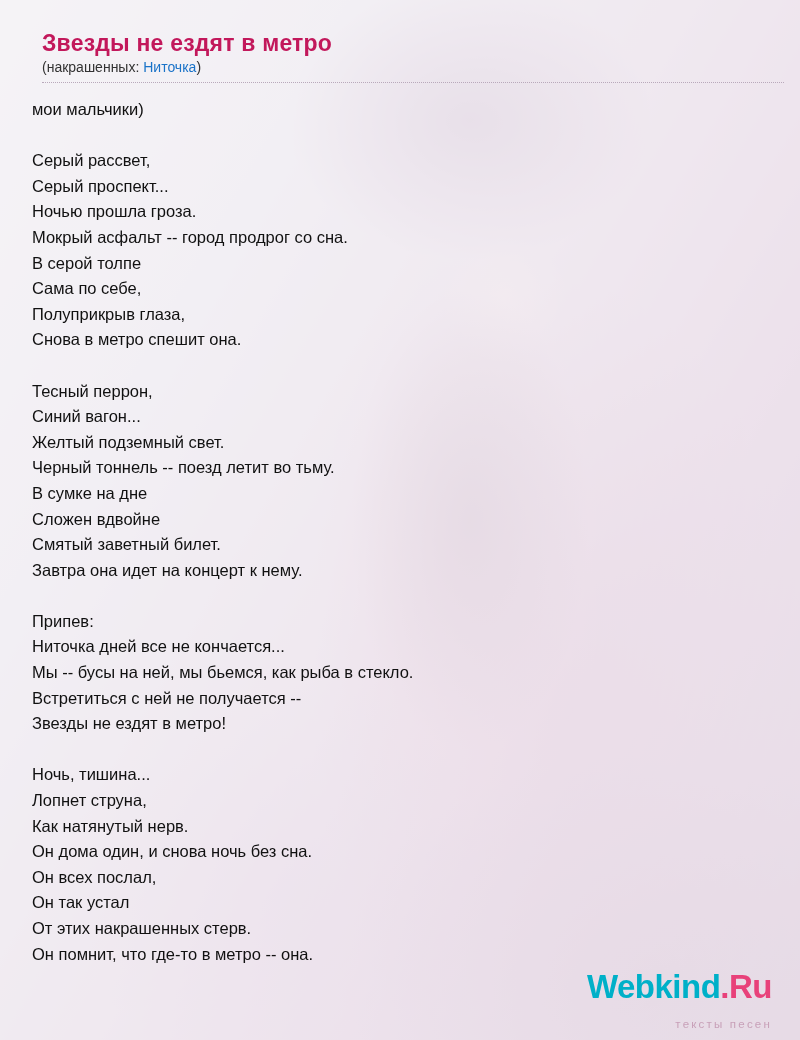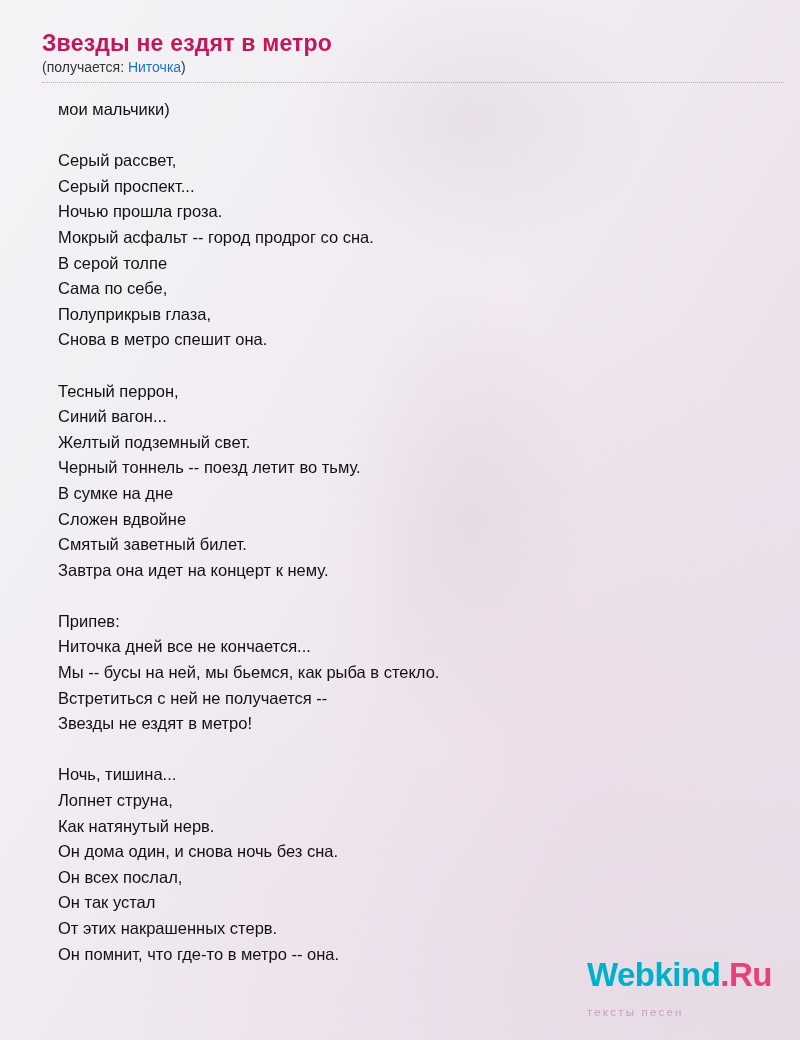--- a/index.html
+++ b/index.html
@@ -73,33 +73,34 @@
     border-bottom: 1px dotted #b9a9bb;
     width: 742px;
     box-sizing: border-box;
   }
   .subtitle a {
     color: #1a73c8;
     text-decoration: none;
   }
 
   .lyrics {
-    margin: 14px 0 0 38px;
+    margin: 14px 0 0 12px;
     font-size: 16.5px;
     line-height: 25.6px;
     color: #111;
     white-space: pre-wrap;
     font-family: "Liberation Sans", sans-serif;
   }
 
   .watermark {
     position: absolute;
     z-index: 3;
     right: 28px;
-    bottom: 22px;
+    bottom: 10px;
+    text-align: right;
     line-height: 1;
   }
   .wm-main {
     font-size: 33px;
     font-weight: bold;
     letter-spacing: -0.5px;
   }
   .wm-kind { color: #00b0c8; }
   .wm-dot { color: #e8417a; }
   .wm-ru { color: #e8417a; }
@@ -115,21 +116,21 @@
 
 <div class="page">
 
   <div class="bg-photo"></div>
   <div class="veil"></div>
 
   <div class="content">
 
     <h1 class="title">Звезды не ездят в метро</h1>
 
-    <div class="subtitle"><span>(получается:</span> <a href="#">Ниточка</a><span>)</span></div>
+    <div class="subtitle"><span>(накрашенных:</span> <a href="#">Ниточка</a><span>)</span></div>
 
     <div class="lyrics">мои мальчики)
 
 Серый рассвет,
 Серый проспект...
 Ночью прошла гроза.
 Мокрый асфальт -- город продрог со сна.
 В серой толпе
 Сама по себе,
 Полуприкрыв глаза,

